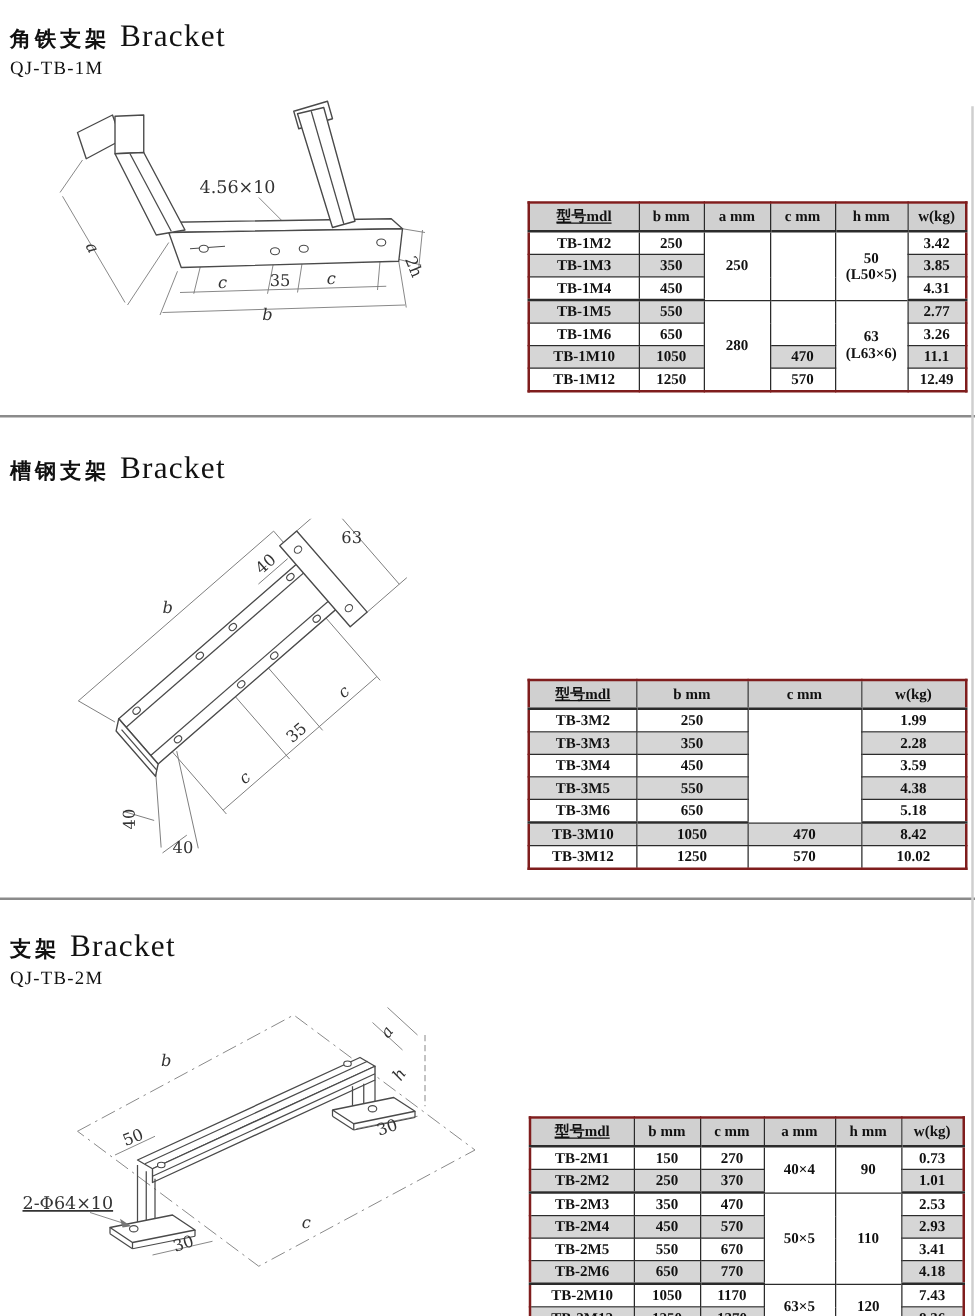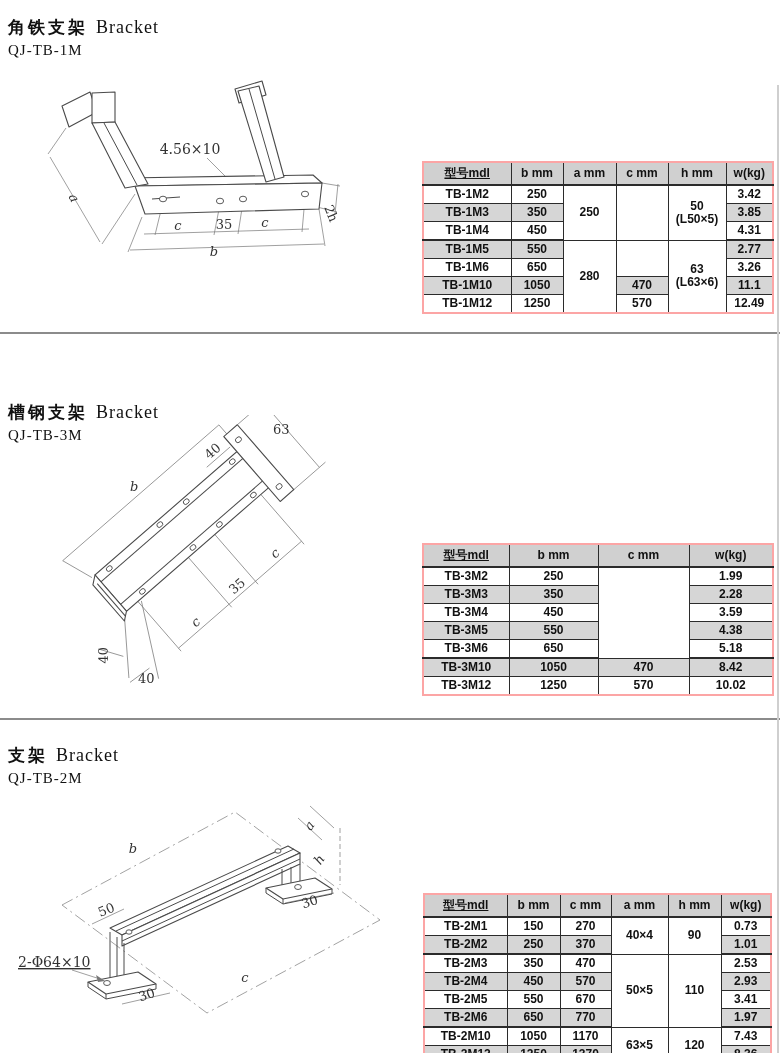--- a/index.html
+++ b/index.html
@@ -3,33 +3,33 @@
 <meta charset="utf-8">
 <style>
   html,body{margin:0;padding:0;background:#fff;}
   body{width:780px;height:1053px;position:relative;overflow:hidden;
        font-family:"Liberation Sans", sans-serif;color:#1a1a1a;}
 
   
   .sec-title{position:absolute;left:8px;}
   .t-zh{font-weight:bold;font-size:17px;letter-spacing:3px;color:#111;
         font-family:"Liberation Sans", sans-serif;}
-  .t-en{font-size:18px;margin-left:8px;letter-spacing:1px;color:#111;
+  .t-en{font-size:25px;margin-left:8px;letter-spacing:1px;color:#111;
         font-family:"Liberation Serif", serif;}
   .t-model{display:block;margin-top:3px;font-size:15px;letter-spacing:1px;color:#111;
         font-family:"Liberation Serif", serif;}
 
   
   .divider{position:absolute;left:0;width:780px;height:2px;background:#8b8b8b;}
   .edge-strip{position:absolute;top:85px;left:777px;width:2px;height:968px;background:#cfcfcf;}
 
   
   table.spec{position:absolute;border-collapse:collapse;table-layout:fixed;
-      background:#fff;border:2px solid #fca5a5;
-      font-family:Liberation Sans, sans-serif;
+      background:#fff;border:2px solid #7f1d1d;
+      font-family:Liberation Serif, serif;
       font-weight:bold;font-size:12px;color:#111;}
   table.spec th,table.spec td{border:1px solid #2b2b2b;text-align:center;
       vertical-align:middle;padding:0;line-height:13px;overflow:hidden;}
   table.spec thead th{background:#d0d0d0;height:21px;border-bottom:2px solid #2b2b2b;
       font-size:12px;}
   table.spec thead th:first-child{text-decoration:underline;}
   table.spec td{height:17px;}
   table.spec tbody tr:nth-child(even) td:not([rowspan]){background:#d6d6d6;}
   tr.group-end td{border-bottom:2px solid #2b2b2b;}
   .two-line{line-height:14px;}
@@ -172,23 +172,22 @@
       <td>TB-1M12</td>
       <td>1250</td>
       <td>570</td>
       <td>12.49</td>
     </tr>
   </tbody>
 </table>
 
 <div class="divider" style="top:332px;"></div>
 
-<div class="sec-title" style="top:361px;margin-top:40px;">
+<div class="sec-title" style="top:361px;">
   <span class="t-zh">槽钢支架</span><span class="t-en">Bracket</span>
-  <span class="t-model">QJ-TB-3M</span>
 </div>
 
 <svg id="draw2" class="drawing" width="345" height="300" viewBox="0 0 345 300">
   <g transform="translate(55,160) rotate(-41)">
 
     <line class="dim" x1="-15" y1="-32" x2="192" y2="-32"></line>
     <line class="dim" x1="-15" y1="-32" x2="-4" y2="0"></line>
     <line class="dim" x1="192" y1="-32" x2="192" y2="-18"></line>
     <line class="dim" x1="206" y1="-20" x2="248" y2="-20"></line>
     <line class="dim" x1="206" y1="66" x2="248" y2="66"></line>
@@ -402,21 +401,21 @@
     <tr>
       <td>TB-2M5</td>
       <td>550</td>
       <td>670</td>
       <td>3.41</td>
     </tr>
     <tr class="group-end">
       <td>TB-2M6</td>
       <td>650</td>
       <td>770</td>
-      <td>1.97</td>
+      <td>4.18</td>
     </tr>
     <tr>
       <td>TB-2M10</td>
       <td>1050</td>
       <td>1170</td>
       <td rowspan="2">63×5</td>
       <td rowspan="2">120</td>
       <td>7.43</td>
     </tr>
     <tr>

